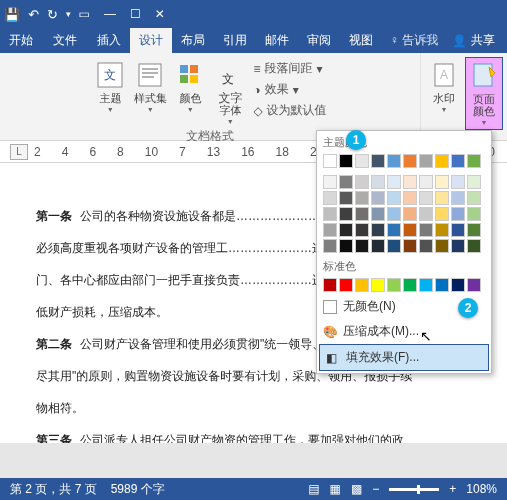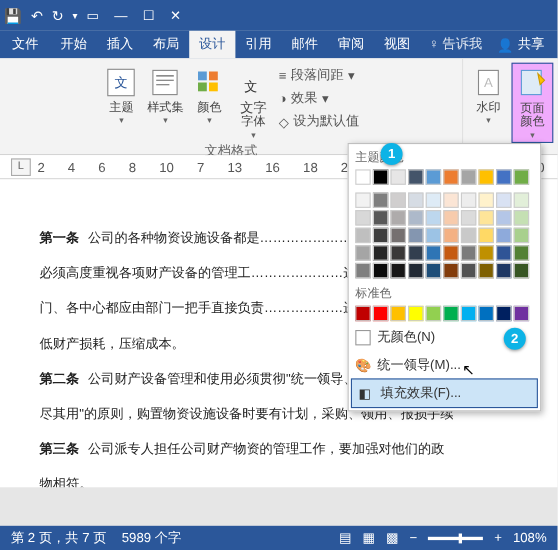--- a/index.html
+++ b/index.html
@@ -59,25 +59,25 @@
   </div>
   <div class="win-ctrl">
     <span>▭</span>
     <span>—</span>
     <span>☐</span>
     <span>✕</span>
   </div>
 </div>
 
 <div class="tabs">
+  <div class="tab">开始</div>
   <div class="tab file">文件</div>
-  <div class="tab">开始</div>
   <div class="tab">插入</div>
+  <div class="tab active">设计</div>
   <div class="tab">布局</div>
-  <div class="tab active">设计</div>
   <div class="tab">引用</div>
   <div class="tab">邮件</div>
   <div class="tab">审阅</div>
   <div class="tab">视图</div>
   <div class="tell-me">♀ 告诉我</div>
   <div class="share">
       <span>👤</span>
       <span>共享</span>
     </div>
 </div>
@@ -187,22 +187,22 @@
     </div>
 </div>
 
 <div class="doc-area">
   <p><span class="sec">第一条</span><span>公司的各种物资设施设备都是……………………进行和</span></p>
   <p>必须高度重视各项财产设备的管理工…………………这项工作</p>
   <p>门、各中心都应由部门一把手直接负责………………进行爱护</p>
   <p>低财产损耗，压缩成本。</p>
   <p><span class="sec">第二条</span><span>公司财产设备管理和使用必须贯彻"统一领导、分级管理、层层</span></p>
   <p>尽其用"的原则，购置物资设施设备时要有计划，采购、领用、报损手续</p>
+  <p>物相符。</p>
   <p><span class="sec">第三条</span><span>公司派专人担任公司财产物资的管理工作，要加强对他们的政</span></p>
-  <p>物相符。</p>
 
 </div>
 
 <div class="color-popup">
   <div class="popup-header">主题颜色</div>
   <div class="swatch-grid" id="theme-row1">
       <div class="swatch" style="background: rgb(255, 255, 255);"></div>
       <div class="swatch" style="background: rgb(0, 0, 0);"></div>
       <div class="swatch" style="background: rgb(231, 230, 230);"></div>
       <div class="swatch" style="background: rgb(68, 84, 106);"></div>
@@ -277,21 +277,21 @@
       <div class="swatch" style="background: rgb(0, 112, 192);"></div>
       <div class="swatch" style="background: rgb(0, 32, 96);"></div>
       <div class="swatch" style="background: rgb(112, 48, 160);"></div>
     </div>
   <div class="popup-item">
       <span class="nocolor-sw"></span>
       <span>无颜色(N)</span>
     </div>
   <div class="popup-item">
       <span style="width:14px">🎨</span>
-      <span>统一领导(M)...</span>
+      <span>压缩成本(M)...</span>
     </div>
   <div class="popup-item hl">
       <span style="width:14px">◧</span>
       <span>填充效果(F)...</span>
     </div>
 </div>
 
 <div class="callout" style="top:130px;left:346px">1</div>
 <div class="callout" style="top:298px;left:458px">2</div>
 <div class="cursor-ptr" style="top:328px;left:420px">↖</div>

